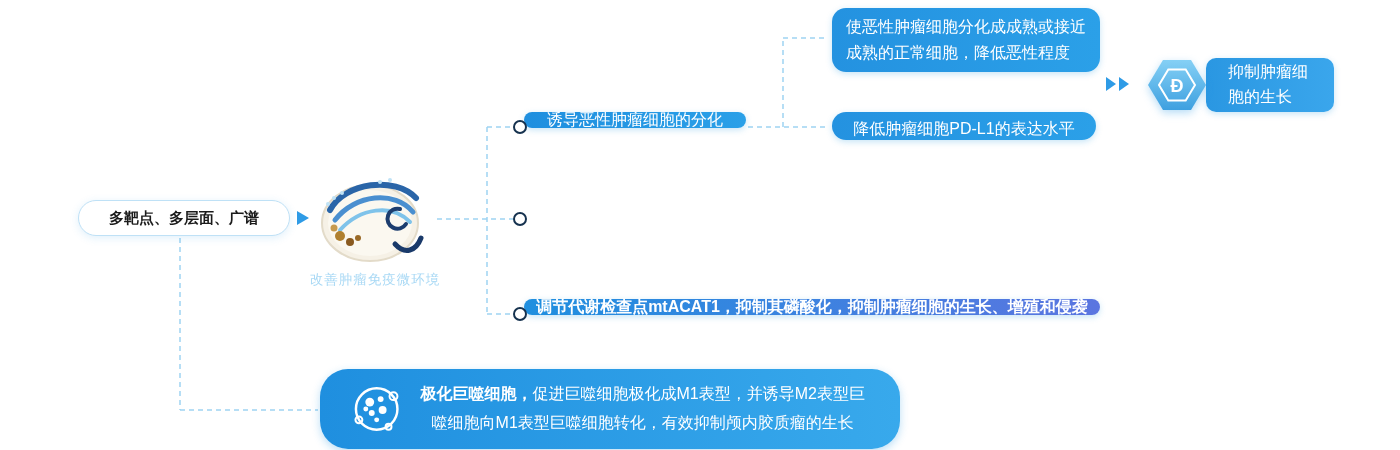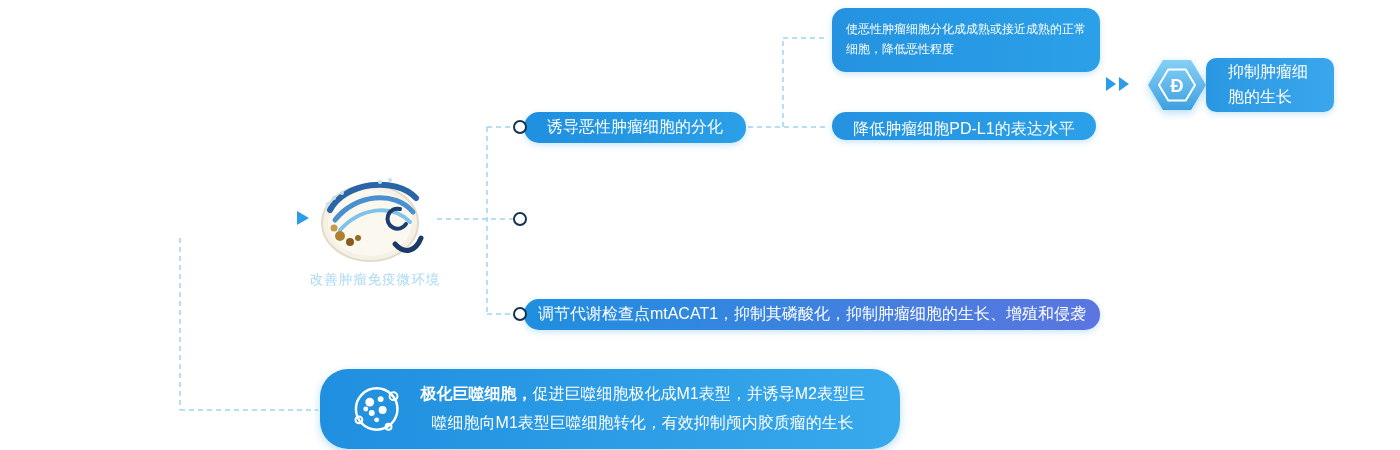--- a/index.html
+++ b/index.html
@@ -34,32 +34,32 @@
   .node-dot{
     position:absolute;width:10px;height:10px;border-radius:50%;
     background:#fff;border:2px solid #16324f;box-sizing:content-box;z-index:3;
   }
   .dot-1{left:513px;top:120px;}
   .dot-2{left:513px;top:212px;}
   .dot-3{left:513px;top:307px;}
 
   
   .pill{
-    position:absolute;height:31px;border-radius:15px;color:#fff;font-size:16px;
+    position:absolute;height:16px;border-radius:15px;color:#fff;font-size:16px;
     display:flex;align-items:center;justify-content:center;white-space:nowrap;
     box-shadow:0 2px 6px rgba(33,150,224,.25);z-index:2;padding:0 10px;box-sizing:border-box;
   }
   .pill-1{left:524px;top:112px;width:222px;background:linear-gradient(90deg,#1f8fdf,#2aa0e8);}
   .pill-2{left:524px;top:204px;width:492px;background:linear-gradient(90deg,#1f8fdf,#2ebdd0);}
-  .pill-3{left:524px;top:299px;width:576px;background:linear-gradient(90deg,#1f8fdf,#5b75e0);}
+  .pill-3{left:524px;top:299px;width:576px;background:linear-gradient(90deg,#1f8fdf,#5b75e0);font-weight:bold;}
 
   
   .outcome-a{
     position:absolute;left:832px;top:8px;width:268px;height:64px;border-radius:14px;
-    background:linear-gradient(90deg,#2492e0,#2ba0e8);color:#fff;font-size:12px;line-height:1.65;
+    background:linear-gradient(90deg,#2492e0,#2ba0e8);color:#fff;font-size:16px;line-height:1.65;
     display:flex;align-items:center;padding:8px 14px;box-sizing:border-box;
     box-shadow:0 2px 6px rgba(33,150,224,.25);
   }
   .outcome-b{
     position:absolute;left:832px;top:112px;width:264px;height:28px;border-radius:17px;
     background:linear-gradient(90deg,#2492e0,#2ba0e8);color:#fff;font-size:16px;
     display:flex;align-items:flex-end;justify-content:center;white-space:nowrap;
     box-shadow:0 2px 6px rgba(33,150,224,.25);
   }
 
@@ -106,20 +106,23 @@
 
       <path d="M748 127 H828"></path>
       <path d="M783 127 V38"></path>
       <path d="M783 38 H828"></path>
 
       <path d="M180 238 V410"></path>
       <path d="M180 410 H318"></path>
     </g>
   </svg>
 
+  <div class="source-pill">
+    <span>多靶点、多层面、广谱</span>
+  </div>
   <div class="arrow-right"></div>
 
   <svg class="mito-illustration" width="125" height="100" viewBox="0 0 125 100">
     <ellipse cx="60" cy="55" rx="48" ry="38" fill="#f6f1e6" stroke="#e3dbc9" stroke-width="2"></ellipse>
     <ellipse cx="60" cy="55" rx="42" ry="33" fill="#fbf8f0"></ellipse>
     <path d="M20 42 C35 14 85 8 106 30" stroke="#2a65a8" stroke-width="6" fill="none" stroke-linecap="round"></path>
     <path d="M25 52 C45 26 85 22 103 44" stroke="#4a8fd0" stroke-width="5" fill="none" stroke-linecap="round"></path>
     <path d="M30 62 C50 40 82 35 100 54" stroke="#7fc3ea" stroke-width="4" fill="none" stroke-linecap="round"></path>
     <path d="M96 56 a10 10 0 1 1 -6 -15" stroke="#1c3d6e" stroke-width="4" fill="none" stroke-linecap="round"></path>
     <path d="M85 76 C95 87 106 83 111 70" stroke="#1a3a6a" stroke-width="5" fill="none" stroke-linecap="round"></path>

